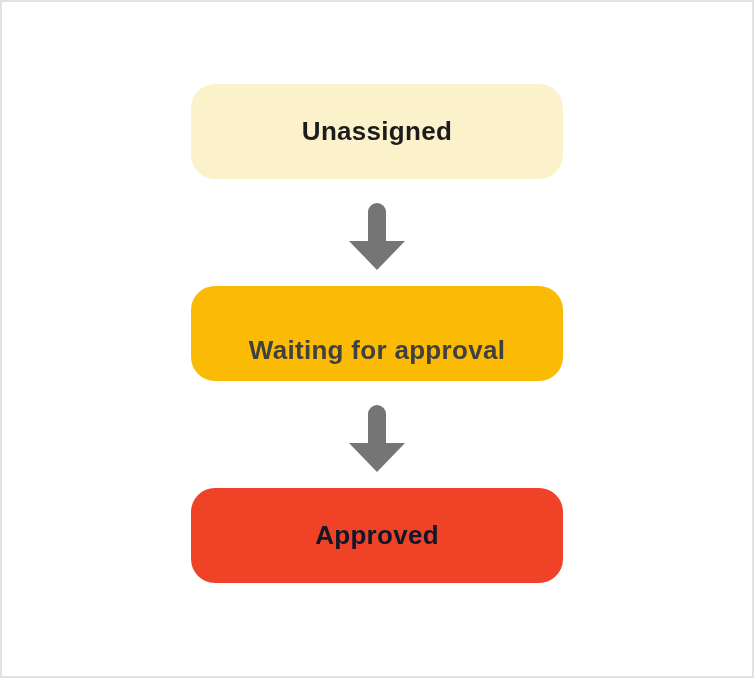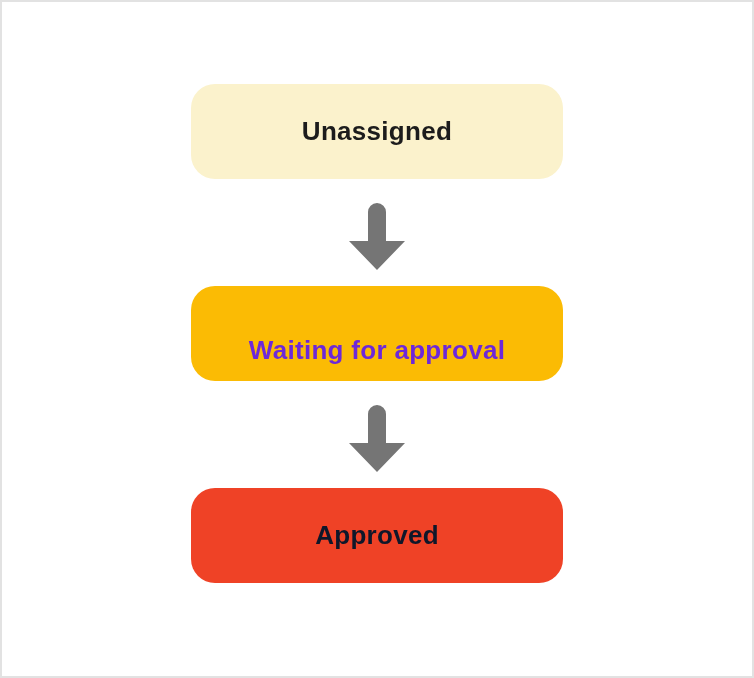--- a/index.html
+++ b/index.html
@@ -59,21 +59,21 @@
       <span class="node-label" style="color: rgb(28, 28, 28);">Unassigned</span>
     </div>
 
     <div class="arrow" style="color: rgb(117, 117, 117);">
       <svg width="56" height="67" viewBox="0 0 56 67" aria-hidden="true">
         <path d="M19 9 A9 9 0 0 1 37 9 L37 38 L56 38 L28 67 L0 38 L19 38 Z" fill="currentColor"></path>
       </svg>
     </div>
 
     <div class="node" style="background: rgb(251, 187, 4);">
-      <span class="node-label" style="color: #6d28d9; margin-top: 34px;">Waiting for approval</span>
+      <span class="node-label" style="color: #404040; margin-top: 34px;">Waiting for approval</span>
     </div>
 
     <div class="arrow" style="color: rgb(117, 117, 117);">
       <svg width="56" height="67" viewBox="0 0 56 67" aria-hidden="true">
         <path d="M19 9 A9 9 0 0 1 37 9 L37 38 L56 38 L28 67 L0 38 L19 38 Z" fill="currentColor"></path>
       </svg>
     </div>
 
     <div class="node" style="background: rgb(239, 66, 38);">
       <span class="node-label" style="color: #0f172a;">Approved</span>

